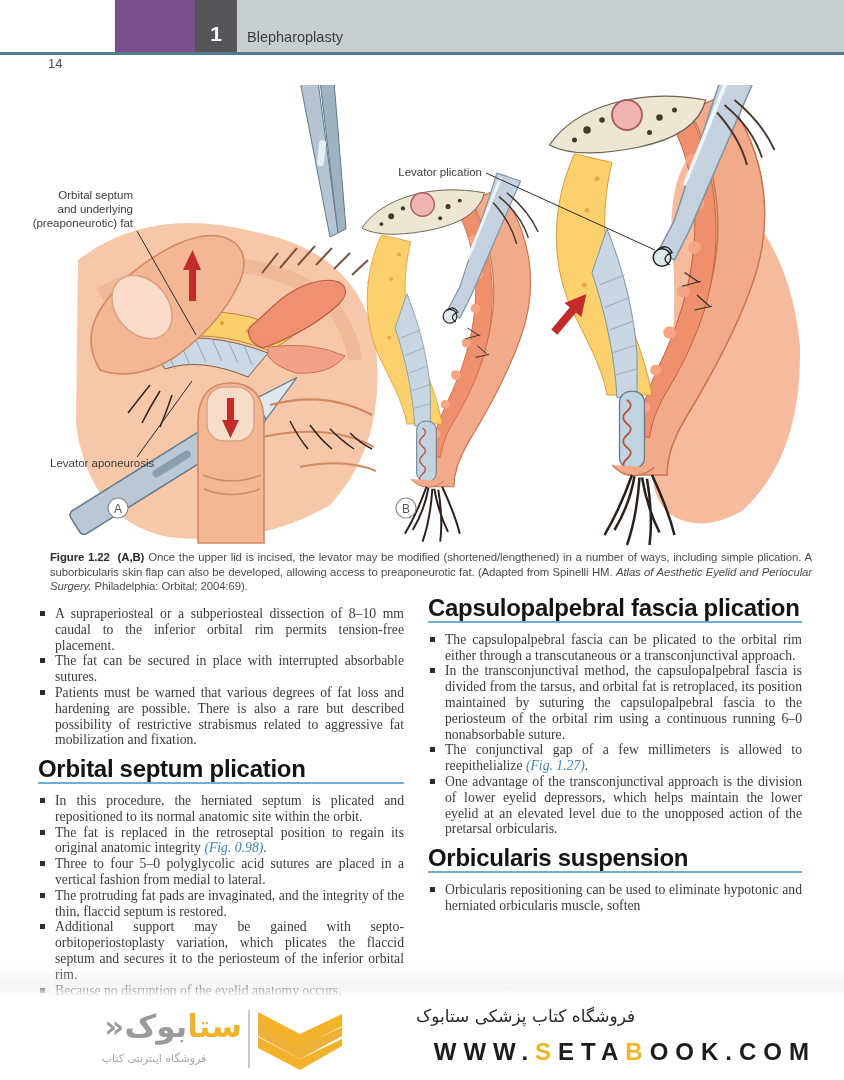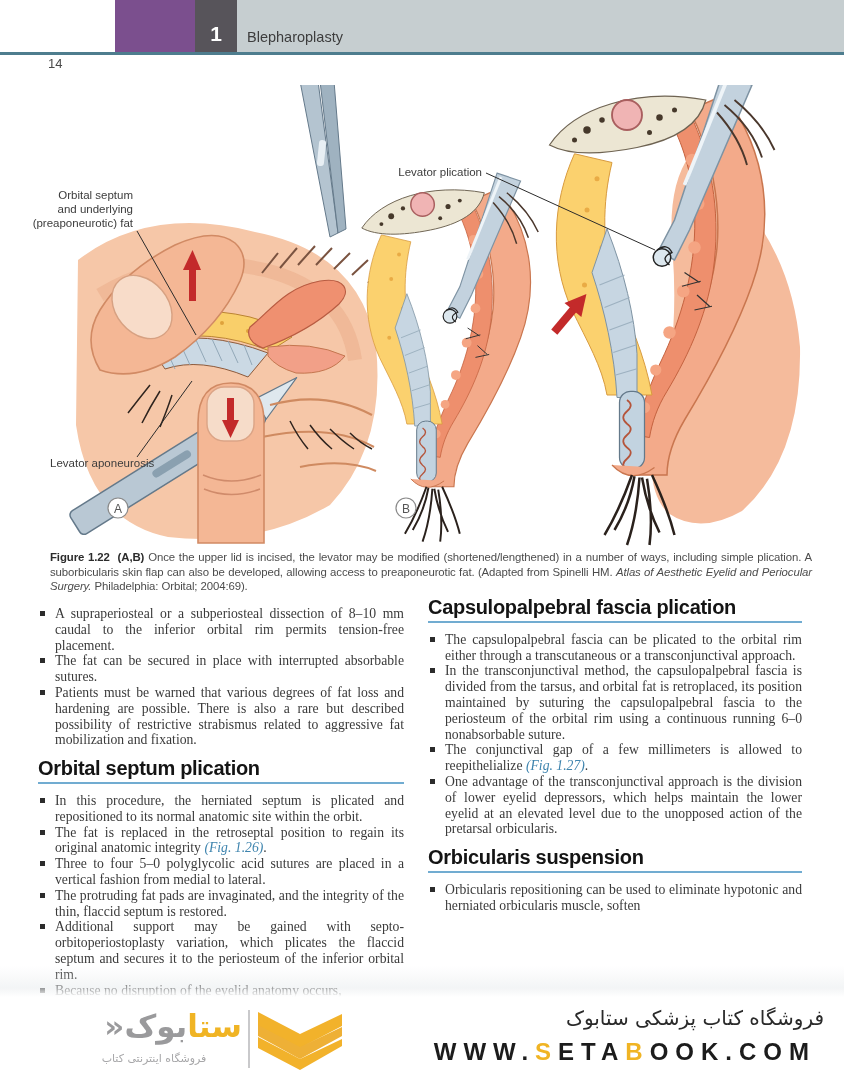--- a/index.html
+++ b/index.html
@@ -29,21 +29,21 @@
   .caption { position:absolute; top:550px; left:50px; width:762px;
           font-family:"Liberation Sans",sans-serif; font-size:11.4px; line-height:14.5px;
           color:#4c4c4c; text-align:justify; letter-spacing:-0.1px; }
   .caption b { color:#2b2b2b; }
   .caption i { font-style:italic; }
 
   
   .col { position:absolute; font-size:13.7px; line-height:15.8px; color:#3a3a3a; text-align:justify; }
   .col-left  { left:38px;  top:606px; width:366px; }
   .col-right { left:428px; top:600px; width:374px; }
-  h2.sect { font-family:"Liberation Sans",sans-serif; font-weight:bold; font-size:20px;
+  h2.sect { font-family:"Liberation Sans",sans-serif; font-weight:bold; font-size:24px;
           letter-spacing:-0.3px; color:#141414; padding-bottom:5px; margin-top:13px; margin-bottom:9px;
           border-bottom:2px solid var(--rule); text-align:left; }
   h2.first { margin-top:0; }
   ul.blist { list-style:none; }
   ul.blist li { position:relative; padding-left:17px; }
   ul.blist .sq { position:absolute; left:2px; top:5px; width:5px; height:5px; background:#2c2c2c; }
   .figref { color:var(--figref); font-style:italic; }
 
   .fade { position:absolute; top:966px; left:0; width:844px; height:40px;
           background:linear-gradient(to bottom, rgba(255,255,255,0) 0%, rgba(233,236,238,.55) 55%, #ffffff 78%, #ffffff 100%); }
@@ -51,22 +51,22 @@
   
   .footer { position:absolute; top:1000px; left:0; width:844px; height:80px; background:#fff; }
   .logo-word { position:absolute; top:8px; left:66px; width:176px; text-align:right; direction:rtl;
           font-family:"DejaVu Sans",sans-serif; font-weight:bold; font-size:31px; line-height:36px; }
   .logo-word .w-y { color:var(--yellow); }
   .logo-word .w-g { color:var(--graylogo); }
   .logo-sub { position:absolute; top:52px; left:66px; width:176px; text-align:center; direction:rtl;
           font-family:"DejaVu Sans",sans-serif; font-size:11px; color:#a7a7a9; }
   .logo-divider { position:absolute; top:10px; left:248px; width:2px; height:58px; background:#c9c9cb; }
   .logo-emblem { position:absolute; top:12px; left:258px; }
-  .fa-line { position:absolute; top:6px; right:20px; width:400px; text-align:right; direction:rtl;
-          font-family:"DejaVu Sans",sans-serif; font-size:20px; color:#2a2a2a; }
+  .fa-line { position:absolute; top:6px; right:28px; width:400px; text-align:left; direction:rtl;
+          font-family:"DejaVu Sans",sans-serif; font-size:17px; color:#2a2a2a; }
   .url-line { position:absolute; top:38px; right:28px; font-family:"Liberation Sans",sans-serif;
           font-weight:bold; font-size:24px; letter-spacing:7px; color:#1c1c1c; white-space:nowrap; }
   .url-line .seg-d { color:#1c1c1c; }
   .url-line .seg-y { color:var(--yellow); }
 </style>
 </head>
 <body>
 
 <div class="page">
 
@@ -223,21 +223,21 @@
 
   <div class="col col-left">
     <ul class="blist">
         <li><span class="sq"></span>A supraperiosteal or a subperiosteal dissection of 8–10 mm caudal to the inferior orbital rim permits tension-free placement.</li>
         <li><span class="sq"></span>The fat can be secured in place with interrupted absorbable sutures.</li>
         <li><span class="sq"></span>Patients must be warned that various degrees of fat loss and hardening are possible. There is also a rare but described possibility of restrictive strabismus related to aggressive fat mobilization and fixation.</li>
       </ul>
     <h2 class="sect">Orbital septum plication</h2>
     <ul class="blist">
         <li><span class="sq"></span>In this procedure, the herniated septum is plicated and repositioned to its normal anatomic site within the orbit.</li>
-        <li><span class="sq"></span>The fat is replaced in the retroseptal position to regain its original anatomic integrity <span class="figref">(Fig. 1.26)</span>.</li>
+        <li><span class="sq"></span>The fat is replaced in the retroseptal position to regain its original anatomic integrity <span class="figref">(Fig. 0.98)</span>.</li>
         <li><span class="sq"></span>Three to four 5–0 polyglycolic acid sutures are placed in a vertical fashion from medial to lateral.</li>
         <li><span class="sq"></span>The protruding fat pads are invaginated, and the integrity of the thin, flaccid septum is restored.</li>
         <li><span class="sq"></span>Additional support may be gained with septo-orbitoperiostoplasty variation, which plicates the flaccid septum and secures it to the periosteum of the inferior orbital rim.</li>
         <li><span class="sq"></span>Because no disruption of the eyelid anatomy occurs,</li>
       </ul>
   </div>
 
   <div class="col col-right">
     <h2 class="sect first">Capsulopalpebral fascia plication</h2>
     <ul class="blist">

